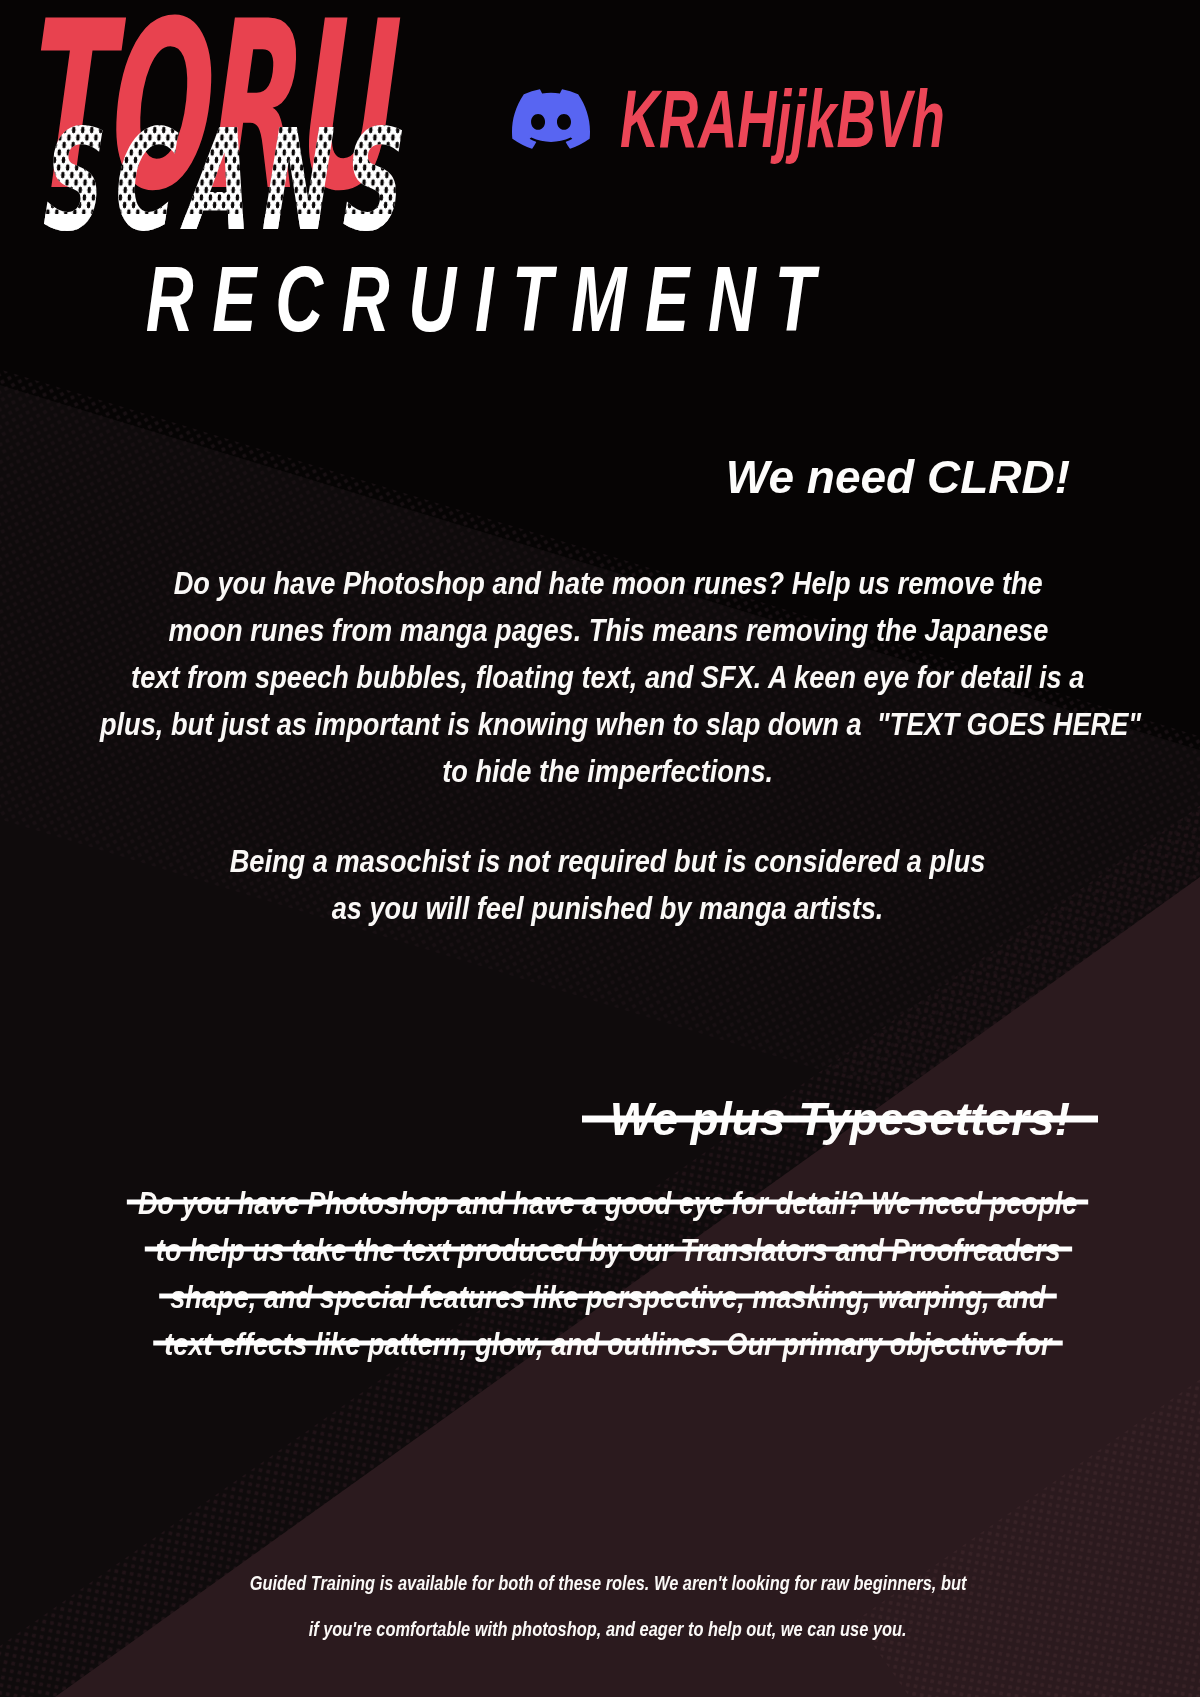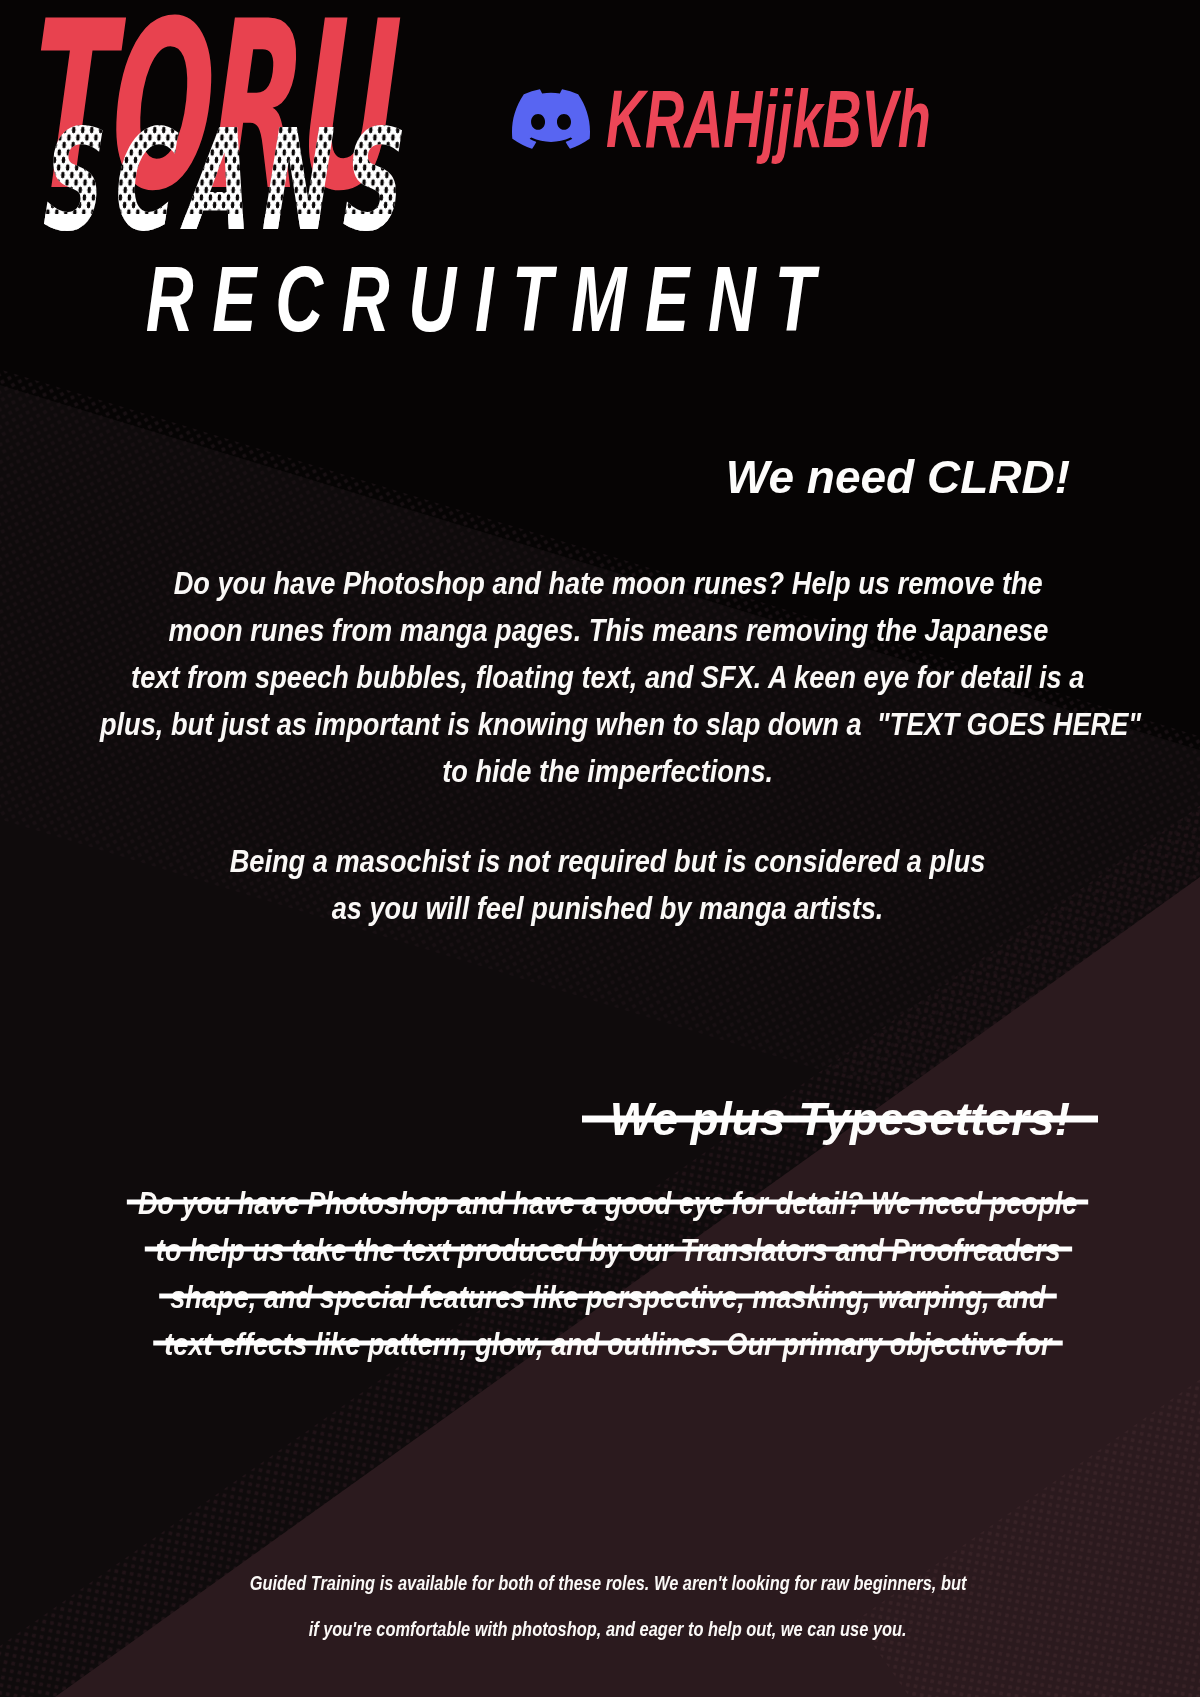--- a/index.html
+++ b/index.html
@@ -38,21 +38,21 @@
        linear-gradient(transparent 70%,#ffffff 70%),
        radial-gradient(circle,#0b0808 2.4px,transparent 2.8px),
        radial-gradient(circle,#0b0808 2.4px,transparent 2.8px),
        linear-gradient(#ffffff,#ffffff);
      background-size:100% 100%,12px 12px,12px 12px,100% 100%;
      background-position:0 0,0 0,6px 6px,0 0;
      -webkit-background-clip:text;background-clip:text;}
 
   
   .discord-row{position:absolute;left:512px;top:78px;z-index:3;
-     display:flex;align-items:center;gap:16px;}
+     display:flex;align-items:center;gap:30px;}
   .discord-icon{width:78px;height:78px;display:block;}
   .discord-code{font:bold italic 82px/1 "Liberation Sans",sans-serif;
      color:#ec4657;display:inline-block;transform:scaleX(.66);
      transform-origin:left center;white-space:pre;}
 
   
   .recruit{position:absolute;left:0;top:246px;width:1052px;text-align:center;z-index:3;}
   .recruit-text{display:inline-block;position:relative;left:-36px;
      font:bold italic 92px/1.16 "Liberation Sans",sans-serif;color:#ffffff;
      letter-spacing:26px;white-space:pre;transform:scaleX(.72);transform-origin:center;}

